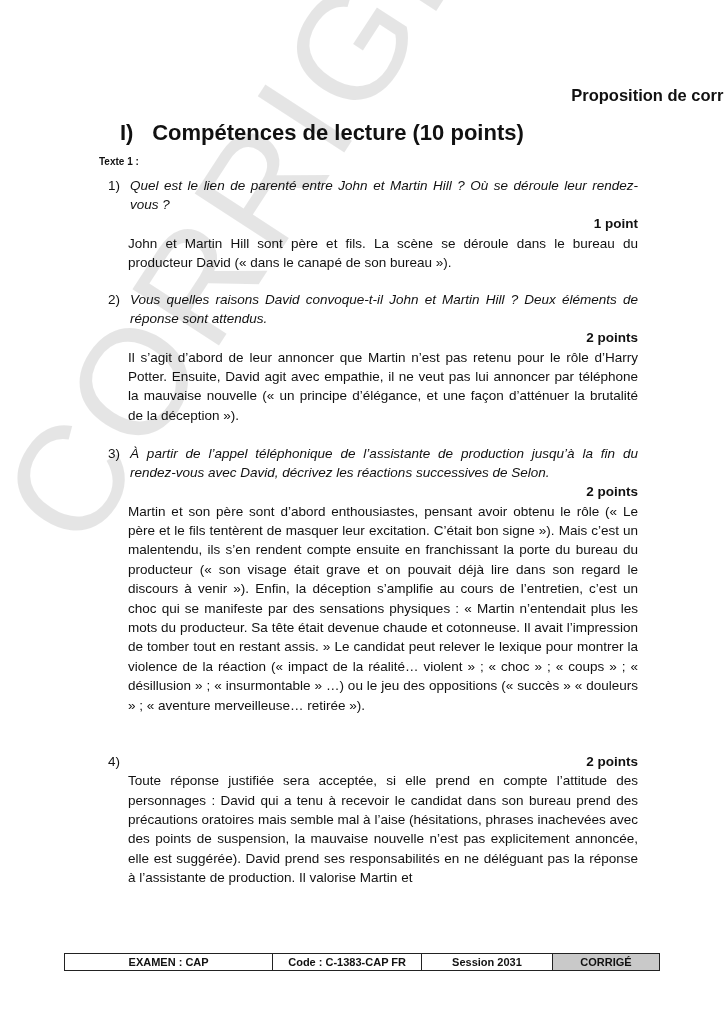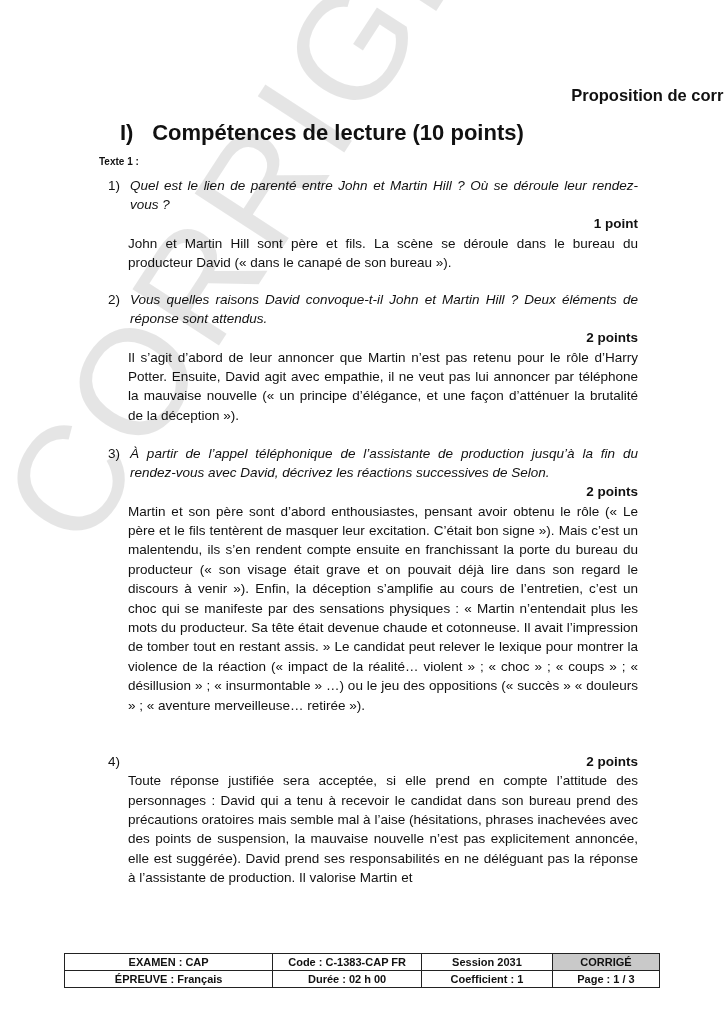--- a/index.html
+++ b/index.html
@@ -162,22 +162,16 @@
   </div>
 
   <table class="footer-table">
     <tbody>
         <tr>
       <td style="width:35%;">EXAMEN : CAP</td>
       <td style="width:25%;">Code : C-1383-CAP FR</td>
       <td style="width:22%;">Session 2031</td>
       <td class="shaded" style="width:18%;">CORRIGÉ</td>
     </tr>
-    <tr>
-      <td>ÉPREUVE : Français</td>
-      <td>Durée : 02 h 00</td>
-      <td>Coefficient : 1</td>
-      <td>Page : 1 / 3</td>
-    </tr>
   </tbody>
     </table>
 
 </div>
 
 </body></html>

